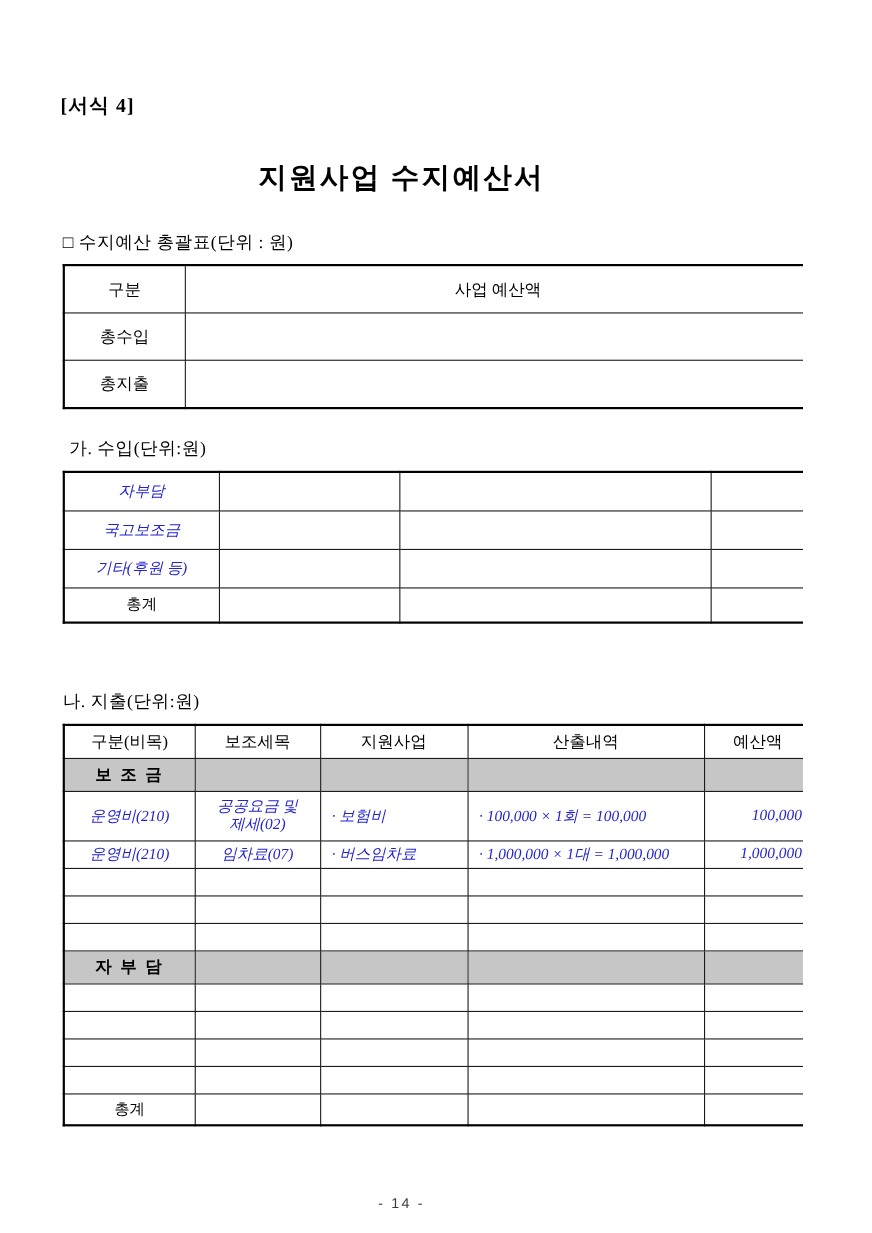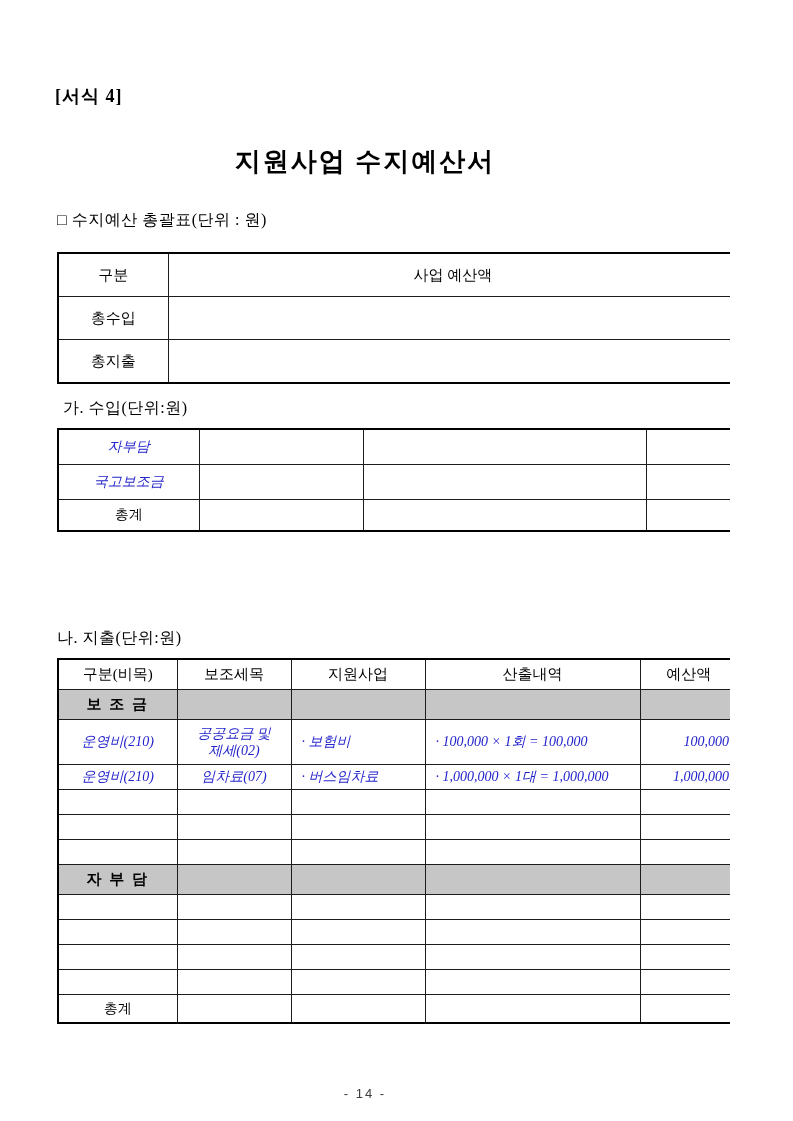--- a/index.html
+++ b/index.html
@@ -27,21 +27,21 @@
   .h-expense{left:57px;top:628px;}
 
   table{border-collapse:collapse;table-layout:fixed;background:#fff;}
   .doc-table{position:absolute;left:57px;width:680px;border:2px solid #000;}
   .doc-table td,.doc-table th{
     border:1px solid #1c1c1c;
     font-size:14px;font-weight:normal;
     padding:0 6px;vertical-align:middle;
     overflow:hidden;
   }
-  .t-summary{top:252px;}
+  .t-summary{top:240px;}
   .t-summary td{height:42px;text-align:center;font-size:15px;}
   .t-income{top:428px;}
   .t-expense{top:658px;}
 
   .th-row td{text-align:center;font-size:15px;}
   .t-income .th-row td{height:30px;}
   .t-income .data-row td{height:34px;text-align:center;}
   .t-income .total-row td{height:30px;text-align:center;}
 
   .t-expense .th-row td{height:29px;}
@@ -117,20 +117,26 @@
       </colgroup>
     <tbody>
     <tr class="data-row">
       <td class="entry">자부담</td>
       <td></td>
       <td></td>
       <td></td>
     </tr>
     <tr class="data-row">
       <td class="entry">국고보조금</td>
+      <td></td>
+      <td></td>
+      <td></td>
+    </tr>
+    <tr class="data-row">
+      <td class="entry">기타(후원 등)</td>
       <td></td>
       <td></td>
       <td></td>
     </tr>
     <tr class="total-row">
       <td>총계</td>
       <td></td>
       <td></td>
       <td></td>
     </tr>

